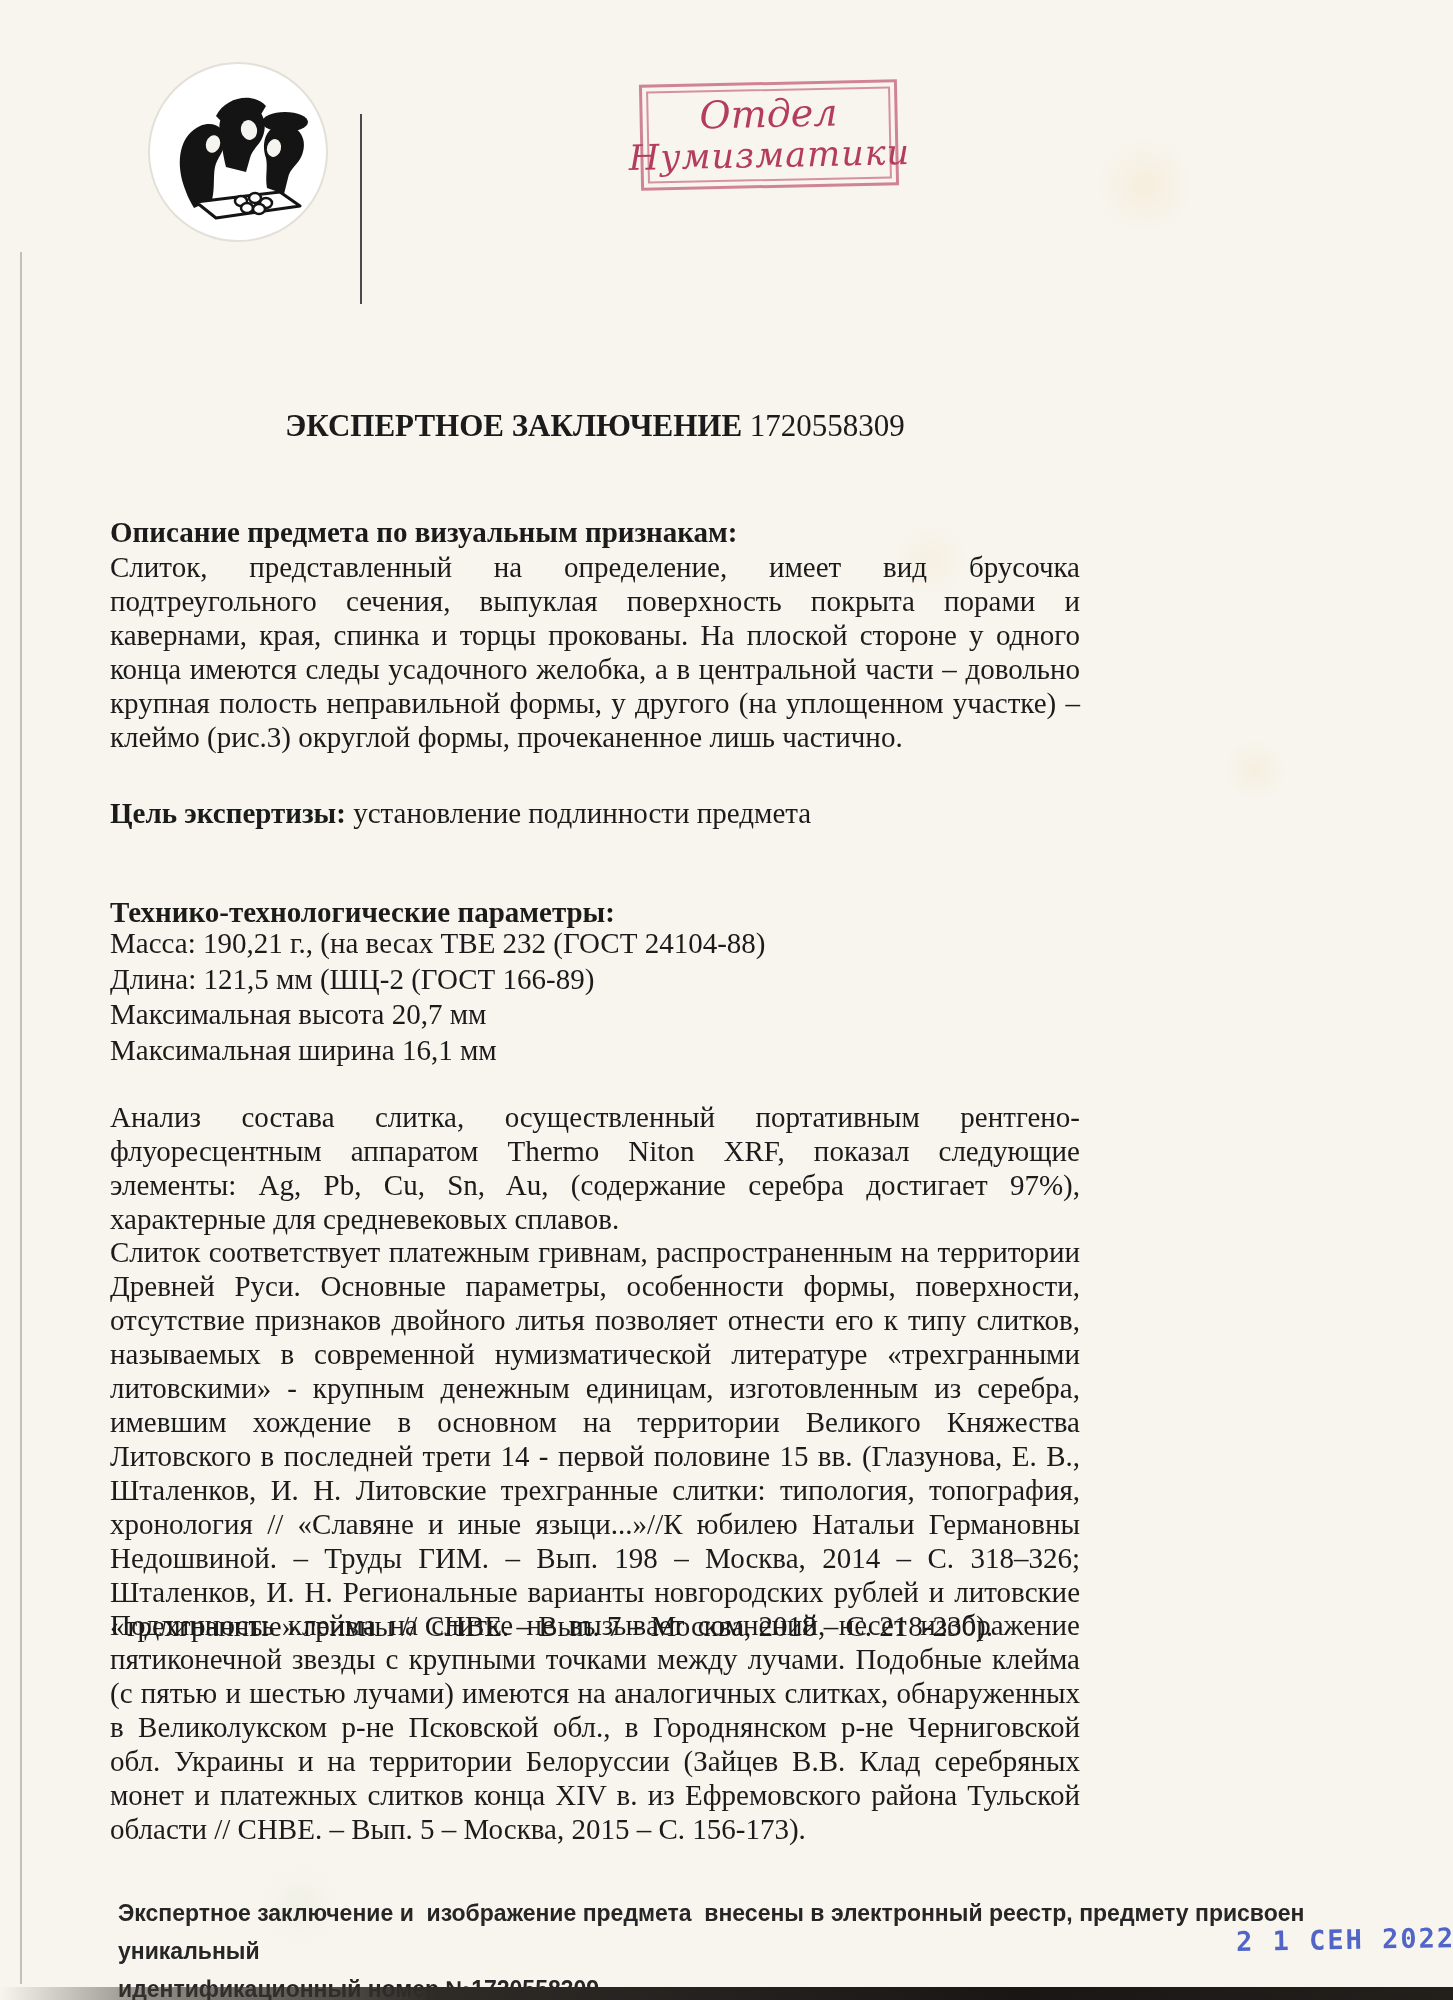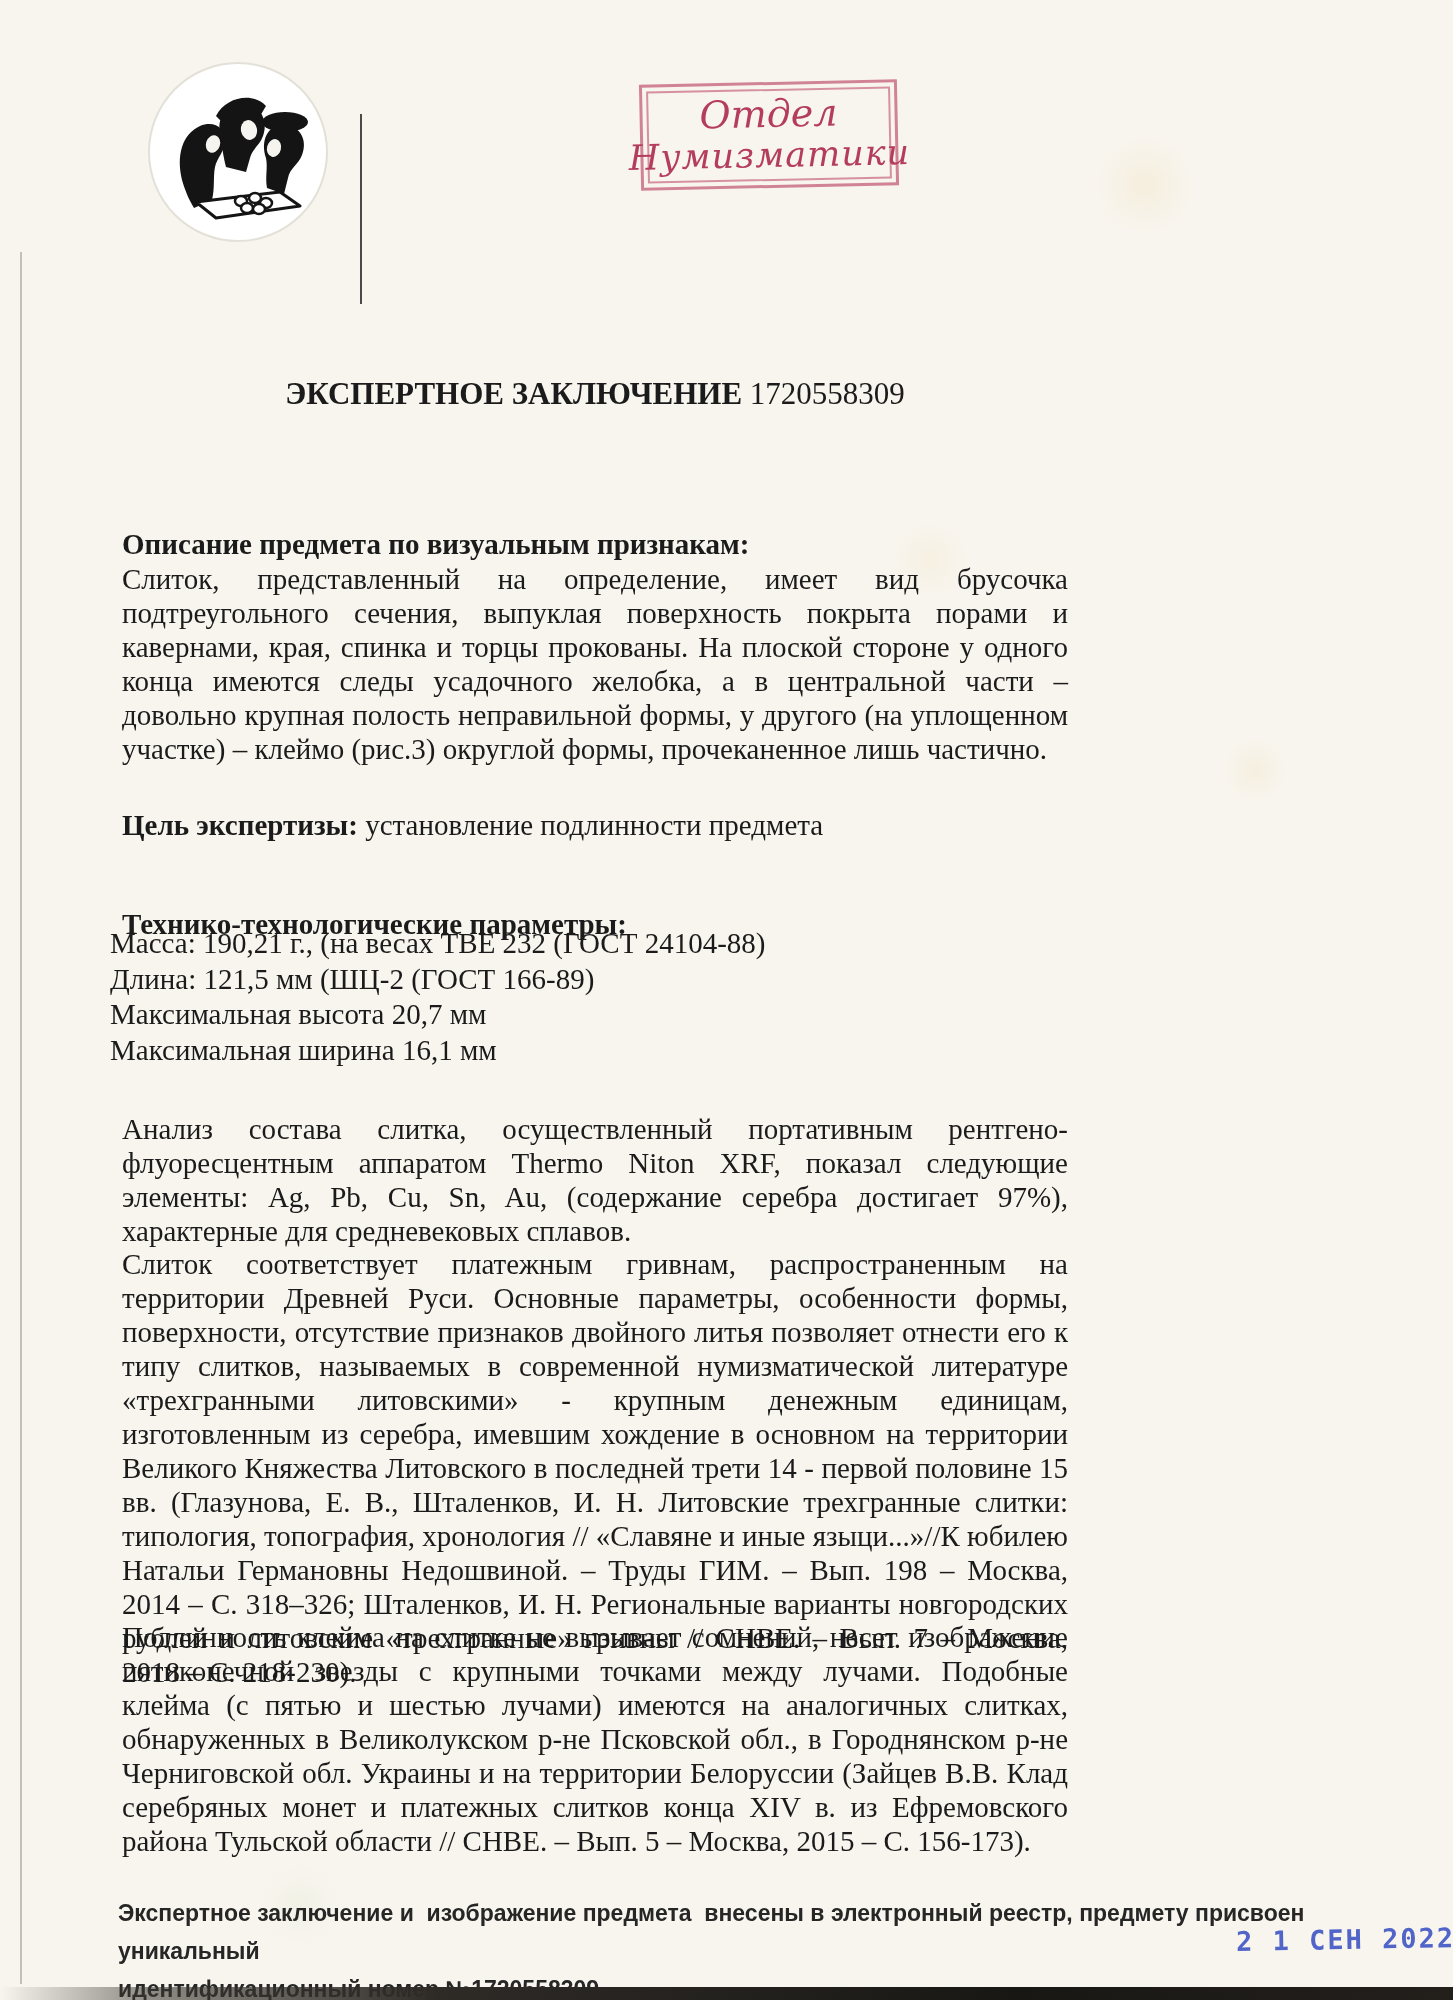--- a/index.html
+++ b/index.html
@@ -32,25 +32,25 @@
     font-size:22px;color:#4f4f4f;letter-spacing:.4px;}
   .contact-line span{margin-right:30px;}
   .stamp{position:absolute;left:640px;top:82px;width:252px;height:100px;
     border:3px solid rgba(186,62,95,.62);transform:rotate(-1.2deg);}
   .stamp-inner{position:absolute;inset:4px;border:2px solid rgba(186,62,95,.55);
     display:flex;flex-direction:column;align-items:center;justify-content:center;
     color:#b43d5e;font-family:"DejaVu Serif","Liberation Serif",serif;font-style:italic;}
   .stamp-line1{font-size:38px;line-height:40px;}
   .stamp-line2{font-size:35px;line-height:42px;letter-spacing:1px;}
   
-  .doc-title{position:absolute;left:106px;top:376px;width:978px;text-align:center;
+  .doc-title{position:absolute;left:106px;top:408px;width:978px;text-align:center;
     font-size:31px;line-height:36px;}
   .doc-title .b{font-weight:bold;}
   .block{position:absolute;left:106px;width:978px;font-size:29px;line-height:34px;}
-  .block p{margin:16px;text-align:justify;}
+  .block p{margin:4px;text-align:justify;}
   .h{font-weight:bold;}
   .desc-heading{top:511px;}
   .desc-body{top:546px;}
   .purpose{top:792px;}
   .params-heading{top:891px;}
   .params-lines{top:926px;line-height:35.5px;}
   .params-lines div{padding-left:4px;}
   .analysis{top:1096px;}
   .attribution{top:1231px;}
   .authenticity{top:1604px;}

